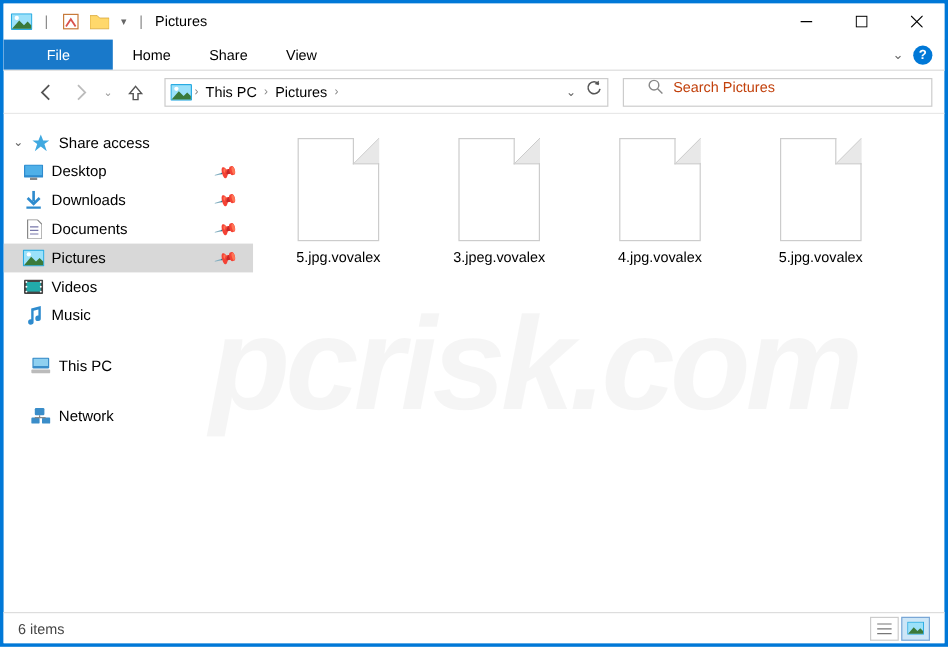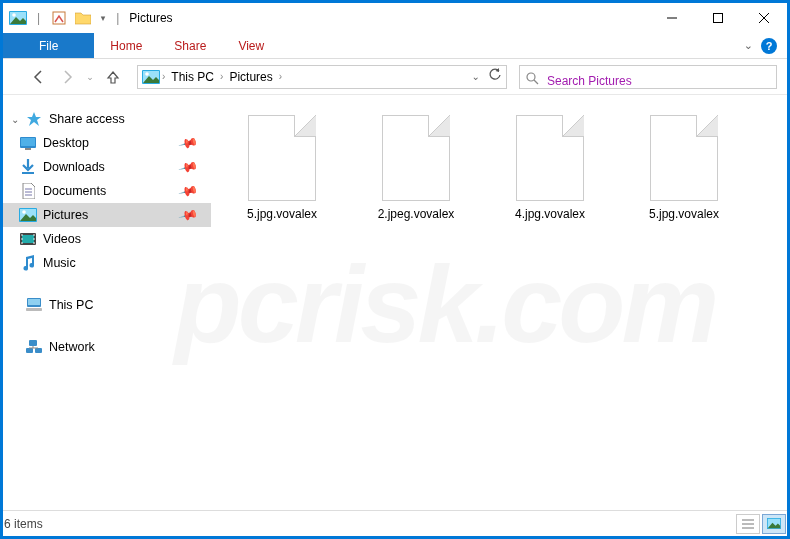--- a/index.html
+++ b/index.html
@@ -10,33 +10,33 @@
     .titlebar-icons { display: flex; align-items: center; gap: 2px; }
     .qat-icon { width: 22px; height: 22px; display: flex; align-items: center; justify-content: center; }
     .title-sep { color: #888; margin: 0 6px; font-size: 12px; }
     .title-text { font-size: 12px; color: #000; margin-left: 4px; }
     .window-controls { margin-left: auto; display: flex; }
     .win-btn { width: 46px; height: 30px; display: flex; align-items: center; justify-content: center; color: #000; }
     .win-btn svg { width: 10px; height: 10px; }
     
     .ribbon { height: 26px; background: #fff; border-bottom: 1px solid #ddd; display: flex; align-items: stretch; }
     .file-tab { background: #1979ca; color: #fff; font-size: 12px; padding: 0 36px; display: flex; align-items: center; }
-    .ribbon-tab { font-size: 12px; color: #b91c1c; padding: 0 16px; display: flex; align-items: center; }
+    .ribbon-tab { font-size: 12px; color: #000000; padding: 0 16px; display: flex; align-items: center; }
     .ribbon-right { margin-left: auto; display: flex; align-items: center; padding-right: 10px; gap: 8px; }
     .help-icon { width: 16px; height: 16px; background: #0078d7; border-radius: 50%; color: #fff; font-size: 11px; display: flex; align-items: center; justify-content: center; font-weight: bold; }
     
     .navbar { height: 36px; display: flex; align-items: center; padding: 0 10px 0 24px; gap: 4px; border-bottom: 1px solid #e8e8e8; }
     .nav-arrow { width: 24px; height: 24px; display: flex; align-items: center; justify-content: center; color: #555; }
     .nav-arrow.disabled { color: #bbb; }
     .address-bar { flex: 1; height: 24px; border: 1px solid #ccc; display: flex; align-items: center; padding: 0 4px; margin: 0 8px; }
     .crumb { font-size: 12px; color: #000; padding: 0 4px; }
     .crumb-sep { color: #888; font-size: 10px; padding: 0 2px; }
     .addr-icon { width: 18px; height: 18px; display: flex; align-items: center; justify-content: center; }
     .addr-right { margin-left: auto; display: flex; align-items: center; gap: 8px; }
-    .search-box { width: 258px; height: 24px; border: 1px solid #ccc; display: flex; align-items: flex-end; padding: 0 6px; color: #a21caf; font-size: 12px; gap: 8px; }
+    .search-box { width: 258px; height: 24px; border: 1px solid #ccc; display: flex; align-items: flex-start; padding: 0 20px; color: #c2410c; font-size: 12px; gap: 8px; }
     
     .content { flex: 1; display: flex; overflow: hidden; }
     .sidebar { width: 208px; padding: 12px 0; overflow-y: auto; font-size: 12.5px; }
     .nav-item { height: 24px; display: flex; align-items: center; padding-left: 16px; gap: 6px; position: relative; }
     .nav-item.selected { background: #d8d8d8; }
     .nav-item .pin { margin-left: auto; margin-right: 14px; color: #777; font-size: 13px; transform: rotate(30deg); }
     .nav-item.top { padding-left: 22px; font-size: 12.5px; }
     .nav-group-gap { height: 18px; }
     .tree-icon { width: 18px; height: 16px; display: flex; align-items: center; justify-content: center; flex-shrink: 0; }
     .expand { position: absolute; left: 8px; color: #666; font-size: 10px; }
@@ -44,21 +44,21 @@
     .files { flex: 1; padding: 20px 16px; display: flex; flex-wrap: wrap; align-content: flex-start; gap: 18px 24px; position: relative; }
     .file-item { width: 110px; display: flex; flex-direction: column; align-items: center; gap: 6px; }
     .file-icon { width: 68px; height: 86px; position: relative; }
     .file-page { position: absolute; inset: 0; background: #fff; border: 1px solid #ccc; }
     .file-fold { position: absolute; top: 0; right: 0; width: 22px; height: 22px; background: linear-gradient(135deg, #fff 0%, #fff 48%, #ccc 50%, #e8e8e8 52%, #e8e8e8 100%); border-left: 1px solid #ccc; border-bottom: 1px solid #ccc; }
     .file-corner-cut { position: absolute; top: -1px; right: -1px; width: 23px; height: 23px; background: #fff; clip-path: polygon(100% 0, 100% 100%, 0 0); }
     .file-label { font-size: 12px; color: #000; text-align: center; word-break: break-all; }
     
     .watermark { position: absolute; top: 50%; left: 50%; transform: translate(-60%, -50%); font-size: 110px; font-weight: 700; font-style: italic; color: rgba(0,0,0,0.04); pointer-events: none; letter-spacing: -4px; white-space: nowrap; }
     
-    .statusbar { height: 26px; border-top: 1px solid #ddd; display: flex; align-items: center; padding: 0 1px; font-size: 12px; color: #444; background: #fff; }
+    .statusbar { height: 26px; border-top: 1px solid #ddd; display: flex; align-items: center; padding: 0 12px; font-size: 12px; color: #444; background: #fff; }
     .status-right { margin-left: auto; display: flex; gap: 2px; }
     .view-btn { width: 24px; height: 20px; border: 1px solid #ccc; display: flex; align-items: center; justify-content: center; }
     .view-btn.active { border-color: #7aa7d6; background: #cde6f7; }
     
     .pic-icon-svg { width: 18px; height: 14px; }
   </style>
 </head>
 <body>
 
 <div class="window">
@@ -282,21 +282,21 @@
       <div class="file-fold"></div>
     </div>
     <div class="file-label">5.jpg.vovalex</div>
         </div>
         <div class="file-item">
     <div class="file-icon">
       <div class="file-page"></div>
       <div class="file-corner-cut"></div>
       <div class="file-fold"></div>
     </div>
-    <div class="file-label">2.jpeg.vovalex</div>
+    <div class="file-label">3.jpeg.vovalex</div>
         </div>
         <div class="file-item">
     <div class="file-icon">
       <div class="file-page"></div>
       <div class="file-corner-cut"></div>
       <div class="file-fold"></div>
     </div>
     <div class="file-label">4.jpg.vovalex</div>
         </div>
         <div class="file-item">

